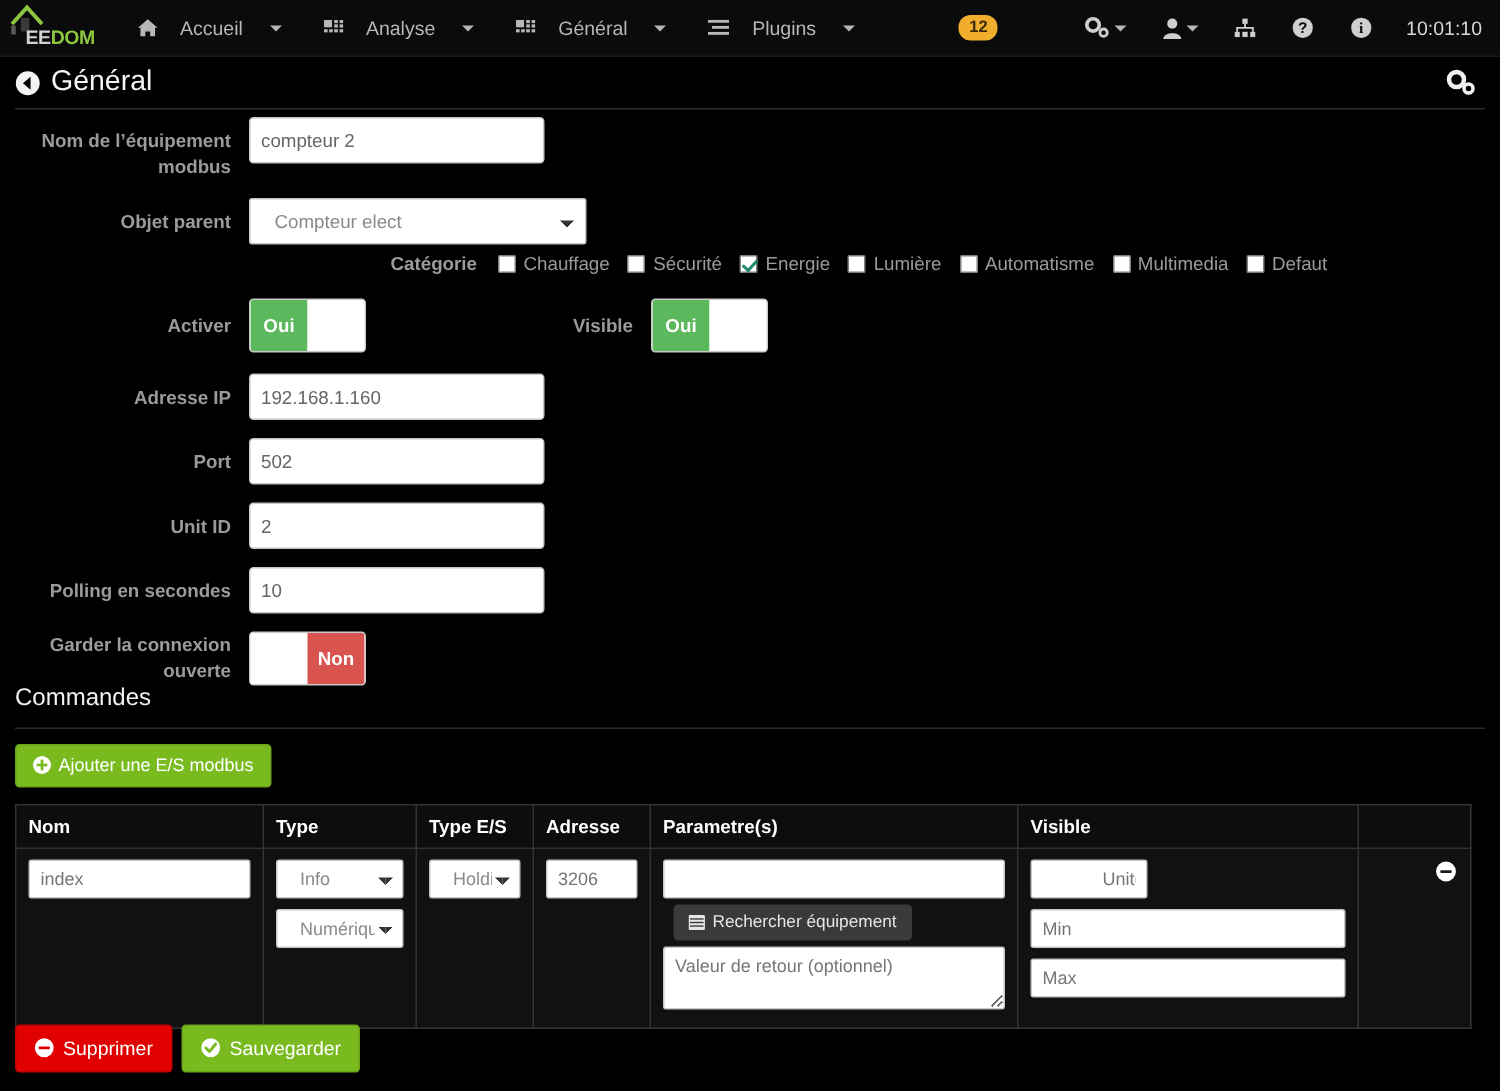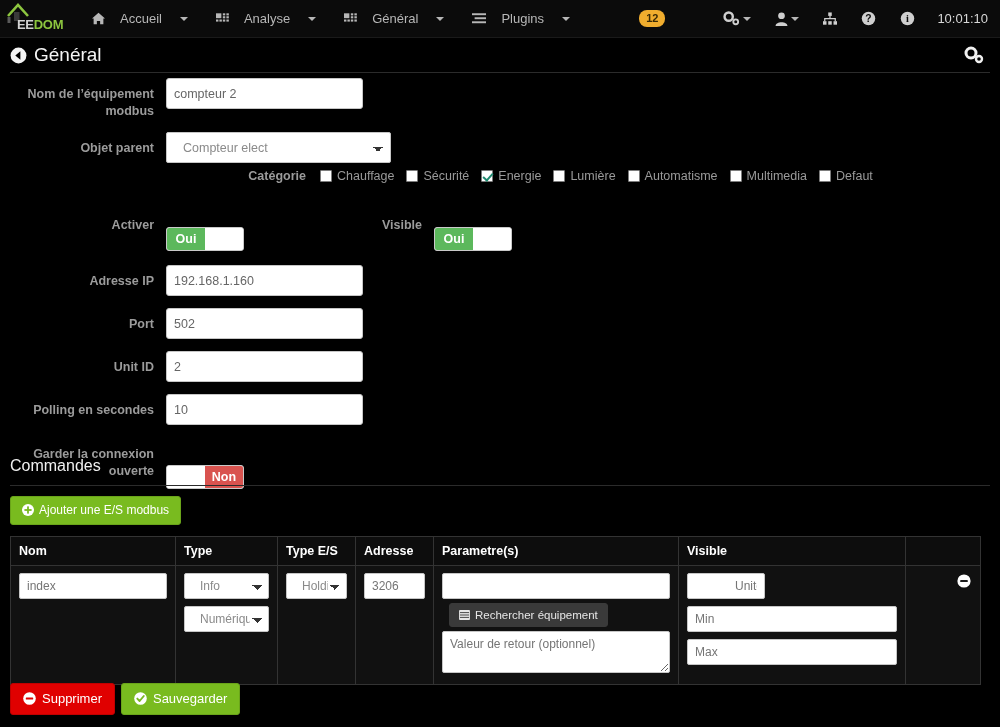--- a/index.html
+++ b/index.html
@@ -103,21 +103,21 @@
     padding: 0 20px 0 16px; outline: none; font-family: inherit;
     -webkit-appearance: none; appearance: none; cursor: pointer;
     background-image: linear-gradient(45deg, transparent 50%, #333 50%),
                       linear-gradient(135deg, #333 50%, transparent 50%);
     background-position: calc(100% - 12px) 14px, calc(100% - 7px) 14px;
     background-size: 5px 5px, 5px 5px;
     background-repeat: no-repeat;
   }
 
   
-  #cat-row { display: flex; align-items: center; margin: 2px 0 16px 0; }
+  #cat-row { display: flex; align-items: center; margin: 2px 0 16px 12px; }
   #cat-label {
     width: 320px; text-align: right; padding-right: 14px;
     color: #9b9b9b; font-size: 12.5px; font-weight: bold;
   }
   .cat-item { display: flex; align-items: center; margin-right: 12px; }
   .cbox {
     width: 12px; height: 12px; background: #fff;
     border: 1px solid #7d7d7d; border-radius: 1px;
     display: inline-block; position: relative; cursor: pointer;
     margin-right: 5px;
@@ -130,23 +130,23 @@
   }
   .cat-text { color: #9a9a9a; font-size: 12.5px; }
 
   
   #toggle-row { display: flex; align-items: center; margin-bottom: 14px; }
   .tg-label {
     color: #9b9b9b; font-size: 12.5px; font-weight: bold;
     text-align: right; padding-right: 12px;
   }
   .toggle {
-    display: flex; width: 78px; height: 24px;
+    display: flex; width: 78px; height: 36px;
     border-radius: 3px; overflow: hidden; cursor: pointer;
-    border: 1px solid #c9c9c9; background: #fff; margin-top: 28px;
+    border: 1px solid #c9c9c9; background: #fff;
   }
   .toggle .on, .toggle .off {
     flex: 1; display: flex; align-items: center; justify-content: center;
     font-size: 12.5px; font-weight: bold; color: #fff;
   }
   .toggle.yes .on { background: #5cb85c; }
   .toggle.yes .off { background: #fff; }
   .toggle.no .on { background: #fff; }
   .toggle.no .off { background: #d9534f; }
 

